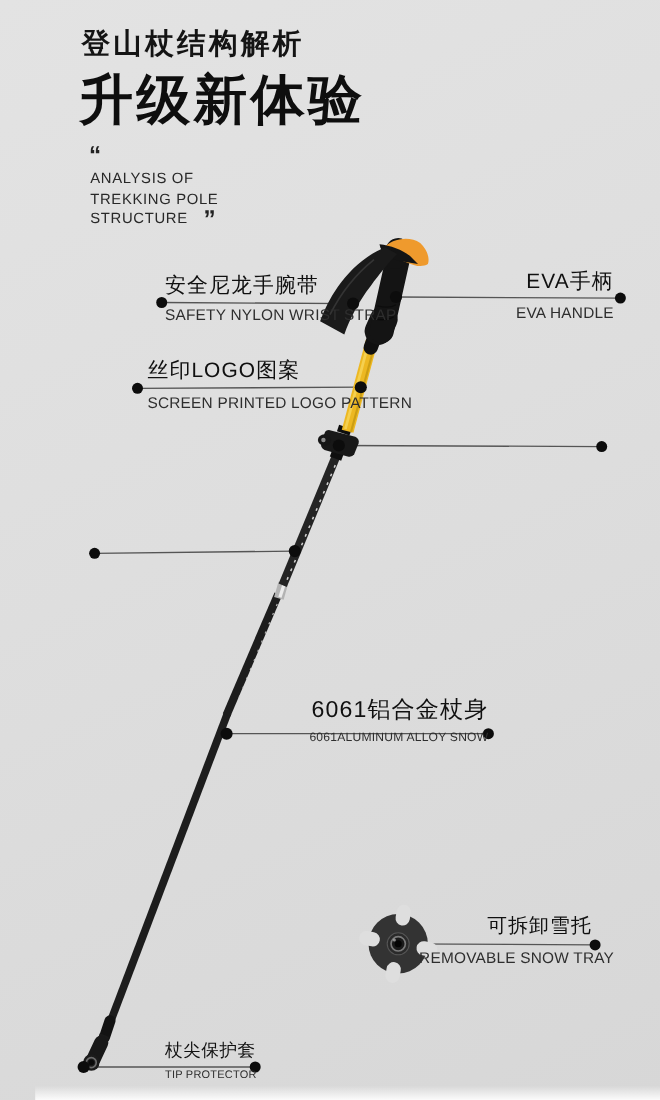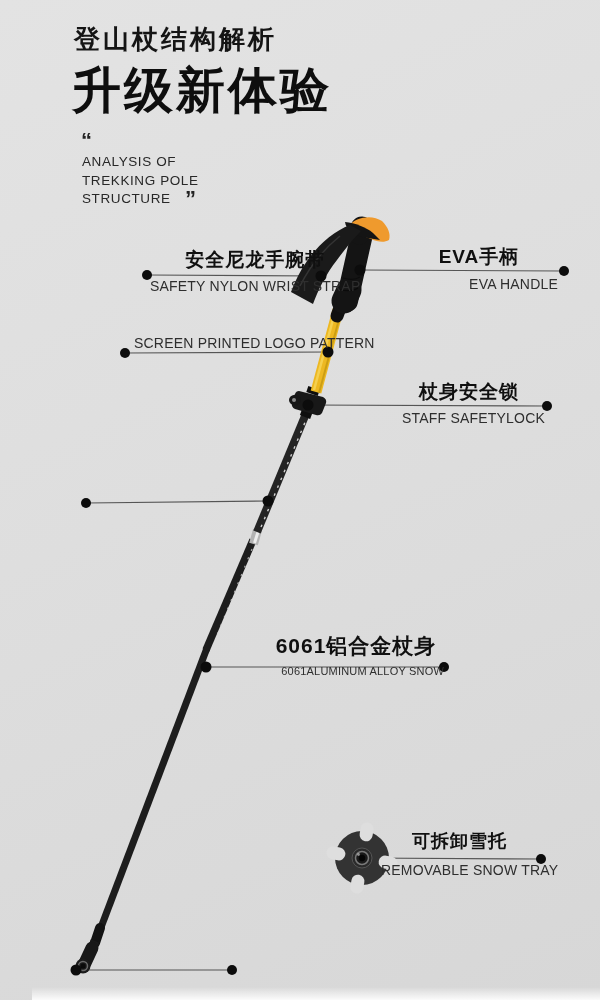--- a/index.html
+++ b/index.html
@@ -14,21 +14,21 @@
 
   
   .kicker{left:42px;top:22px;font-size:26px;font-weight:800;letter-spacing:3px;color:#141414;}
   .title{left:40px;top:58px;font-size:49px;font-weight:900;letter-spacing:3px;color:#0e0e0e;}
   .quote-open{left:49px;top:128px;font-size:22px;font-weight:700;color:#222;}
   .subtitle{left:50px;top:153px;font-size:13.5px;line-height:18.5px;letter-spacing:.6px;color:#282828;}
   .quote-close{left:153px;top:186px;font-size:22px;font-weight:700;color:#222;}
 
   
   .callout{position:absolute;}
-  .callout .cn{display:block;font-size:19px;line-height:1.2;font-weight:700;color:#101010;letter-spacing:1px;white-space:nowrap;text-align:center;}
+  .callout .cn{display:block;font-size:19px;line-height:1.2;font-weight:400;color:#101010;letter-spacing:1px;white-space:nowrap;}
   .callout .en{display:block;font-size:14px;line-height:1.2;font-weight:400;color:#2e2e2e;letter-spacing:.2px;white-space:nowrap;}
   .align-r{text-align:right;}
   .align-c{text-align:center;}
   #co-wrist{left:150px;top:249px;} #co-wrist .en{margin-top:6px;}
   #co-eva{left:400px;top:246px;width:158px;} #co-eva .en{margin-top:7px;}
   #co-logo{left:134px;top:327px;} #co-logo .en{margin-top:8px;}
   #co-lock{left:393px;top:381px;width:152px;} #co-lock .en{margin-top:6px;}
   #co-scale{left:88px;top:476px;} #co-scale .en{margin-top:8px;}
   #co-6061{left:268px;top:633px;width:176px;} #co-6061 .cn{font-size:21px;} #co-6061 .en{font-size:11px;margin-top:7px;}
   #co-tray{left:381px;top:831px;width:157px;} #co-tray .cn{font-size:18px;} #co-tray .en{margin-top:9px;text-align:center;}
@@ -154,29 +154,30 @@
 
   <div class="callout" id="co-wrist">
     <span class="cn">安全尼龙手腕带</span>
     <span class="en">SAFETY NYLON WRIST STRAP</span>
   </div>
   <div class="callout align-r" id="co-eva">
     <span class="cn">EVA手柄</span>
     <span class="en">EVA HANDLE</span>
   </div>
   <div class="callout" id="co-logo">
+    <span class="cn">丝印LOGO图案</span>
     <span class="en">SCREEN PRINTED LOGO PATTERN</span>
-  </div>
-  <div class="callout align-r" id="co-lock">
-    <span class="cn">杖身安全锁</span>
-    <span class="en">STAFF SAFETYLOCK</span>
   </div>
   <div class="callout align-r" id="co-6061">
     <span class="cn">6061铝合金杖身</span>
     <span class="en">6061ALUMINUM ALLOY SNOW</span>
   </div>
   <div class="callout align-r" id="co-tray">
     <span class="cn">可拆卸雪托</span>
     <span class="en">REMOVABLE SNOW TRAY</span>
   </div>
+  <div class="callout align-c" id="co-tip">
+    <span class="cn">杖尖保护套</span>
+    <span class="en">TIP PROTECTOR</span>
+  </div>
 
   <div class="abs bottom-fade"></div>
 </div>
 
 </body></html>

